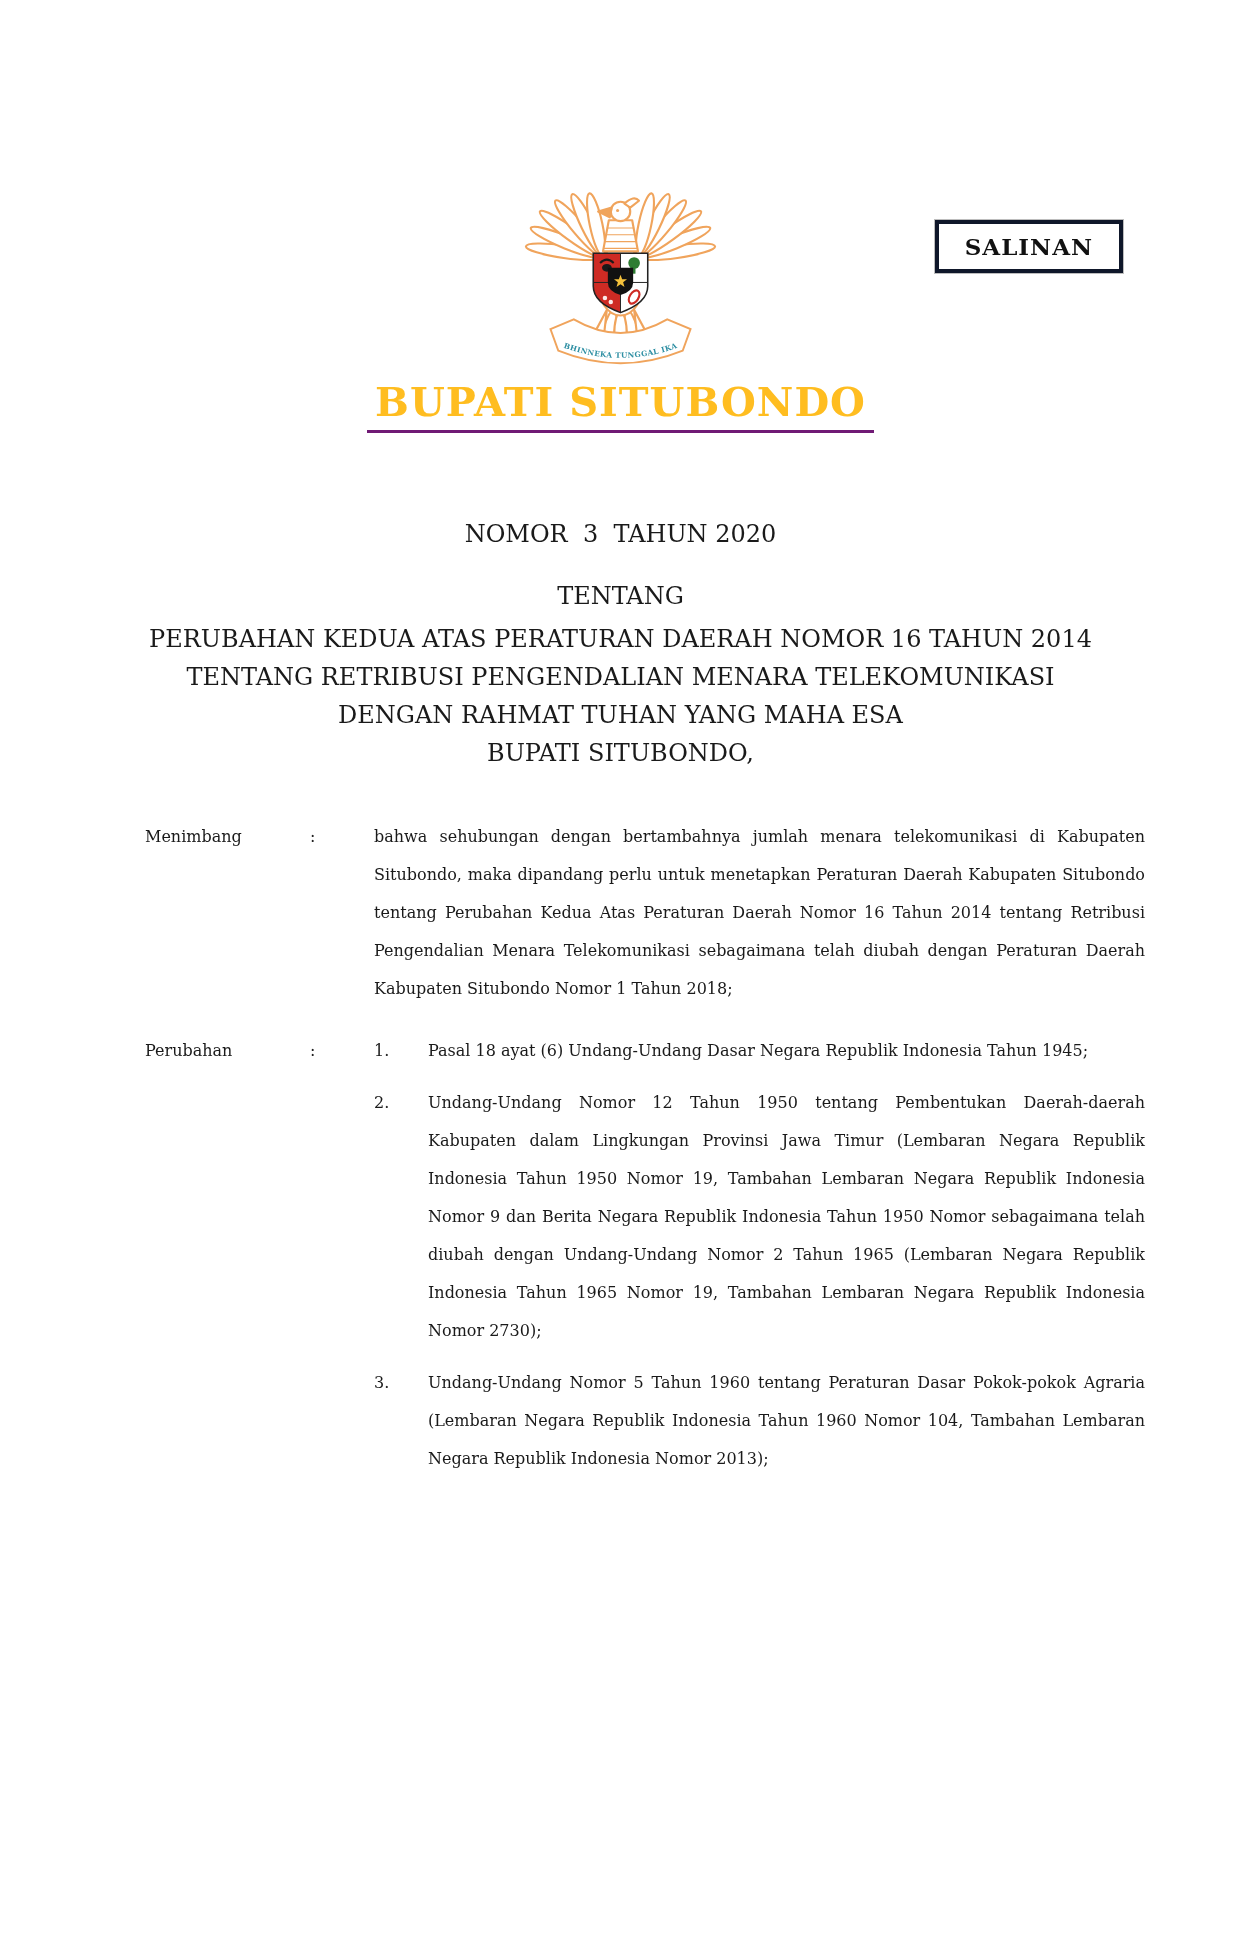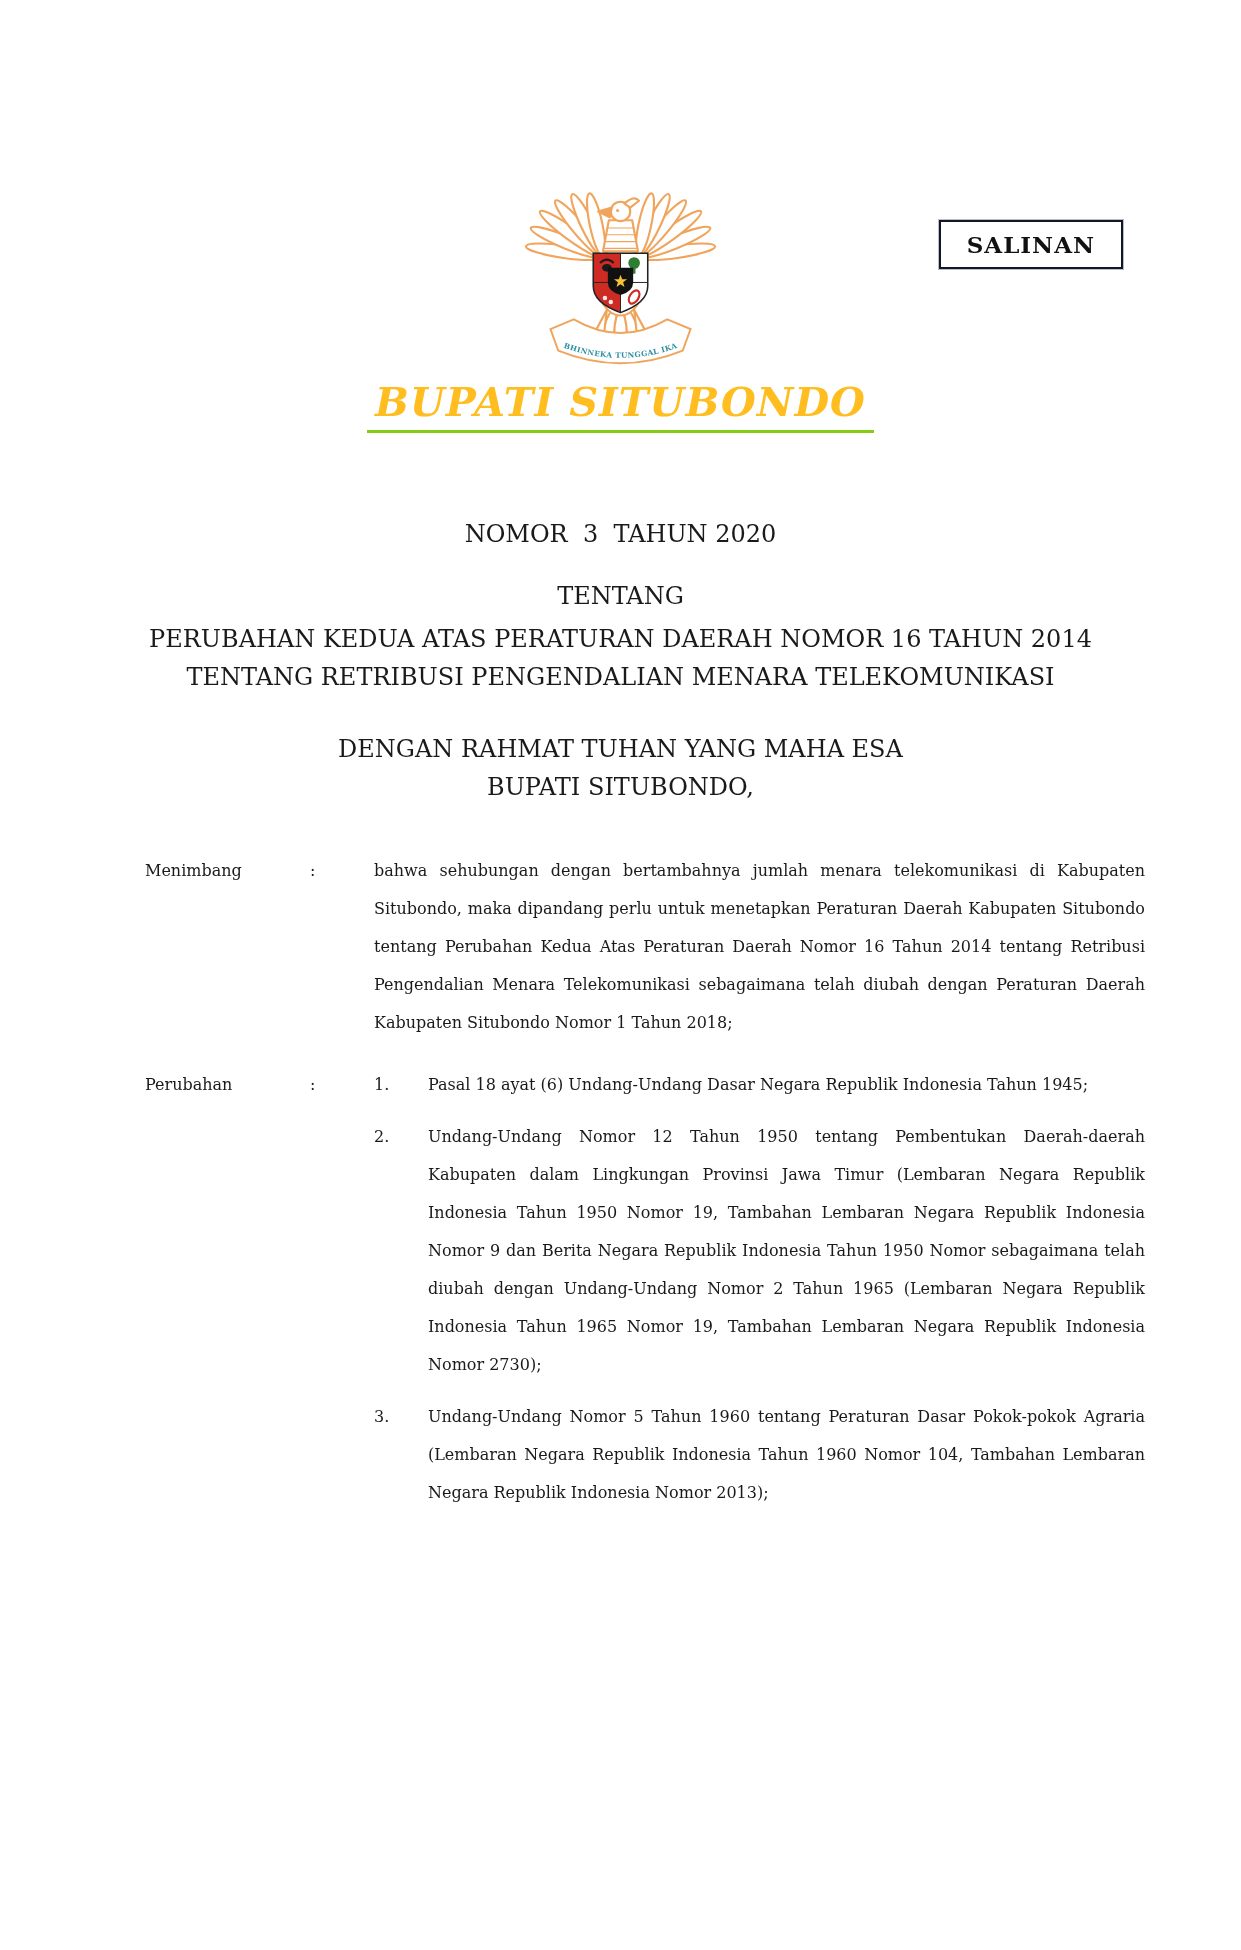--- a/index.html
+++ b/index.html
@@ -7,50 +7,49 @@
     width: 1241px; height: 1950px;
     font-family: "DejaVu Serif", "Liberation Serif", serif;
     color: #1a1a1a;
     overflow: hidden;
   }
   .page { position: relative; width: 1241px; height: 1950px; background: #ffffff; }
 
   
   .stamp {
     position: absolute; top: 64px; right: 118px;
-    border: 2px solid #0f172a;
+    border: 4px solid #0f172a;
     box-shadow: 0 0 0 1px #bdbdbd;
     padding: 9px 26px;
     background: #ffffff;
   }
   .stamp span {
     font-weight: bold; font-size: 23px; letter-spacing: 1px; color: #111;
   }
 
   
   .emblem { width: 195px; margin: 156px auto 0 auto; }
   .emblem svg { display: block; }
 
   
   .gov-title-row { text-align: center; margin-top: 8px; }
   .gov-title {
     display: inline-block;
     font-size: 40px; font-weight: bold; letter-spacing: 1px;
     color: #FFBD20;
-    border-bottom: 3px solid #84cc16;
+    border-bottom: 3px solid #701a75;
     padding: 0 8px 5px 8px;
-    font-style: italic;
   }
 
   .center-line { text-align: center; font-size: 24px; line-height: 38px; }
   .doc-title { margin-top: 82px; }
   .pre { white-space: pre; }
   .tentang { margin-top: 24px; }
   .subject { margin-top: 5px; }
-  .invocation { margin-top: 34px; }
+  .invocation { }
   .issuer { }
 
   
   .clauses { margin: 46px 96px 0 145px; font-size: 16px; }
   .clause { display: flex; align-items: flex-start; }
   .clause + .clause { margin-top: 24px; }
   .clause-label { width: 165px; flex: 0 0 165px; line-height: 38px; }
   .clause-colon { width: 32px; flex: 0 0 32px; line-height: 38px; }
   .clause-body { flex: 1 1 auto; line-height: 38px; margin-left: 32px; }
   .justify { text-align: justify; text-justify: inter-word; }

